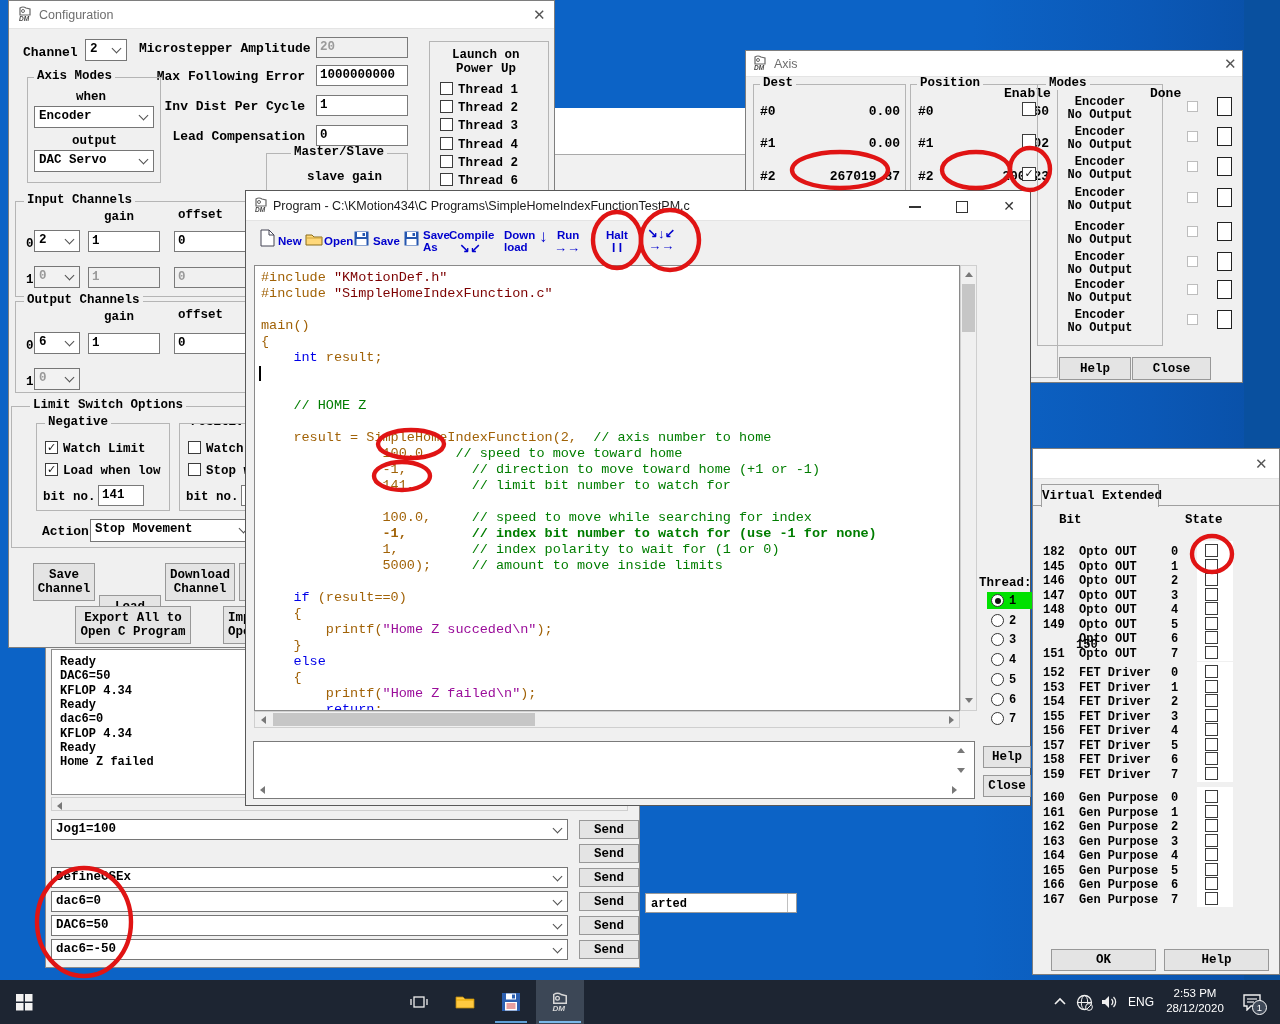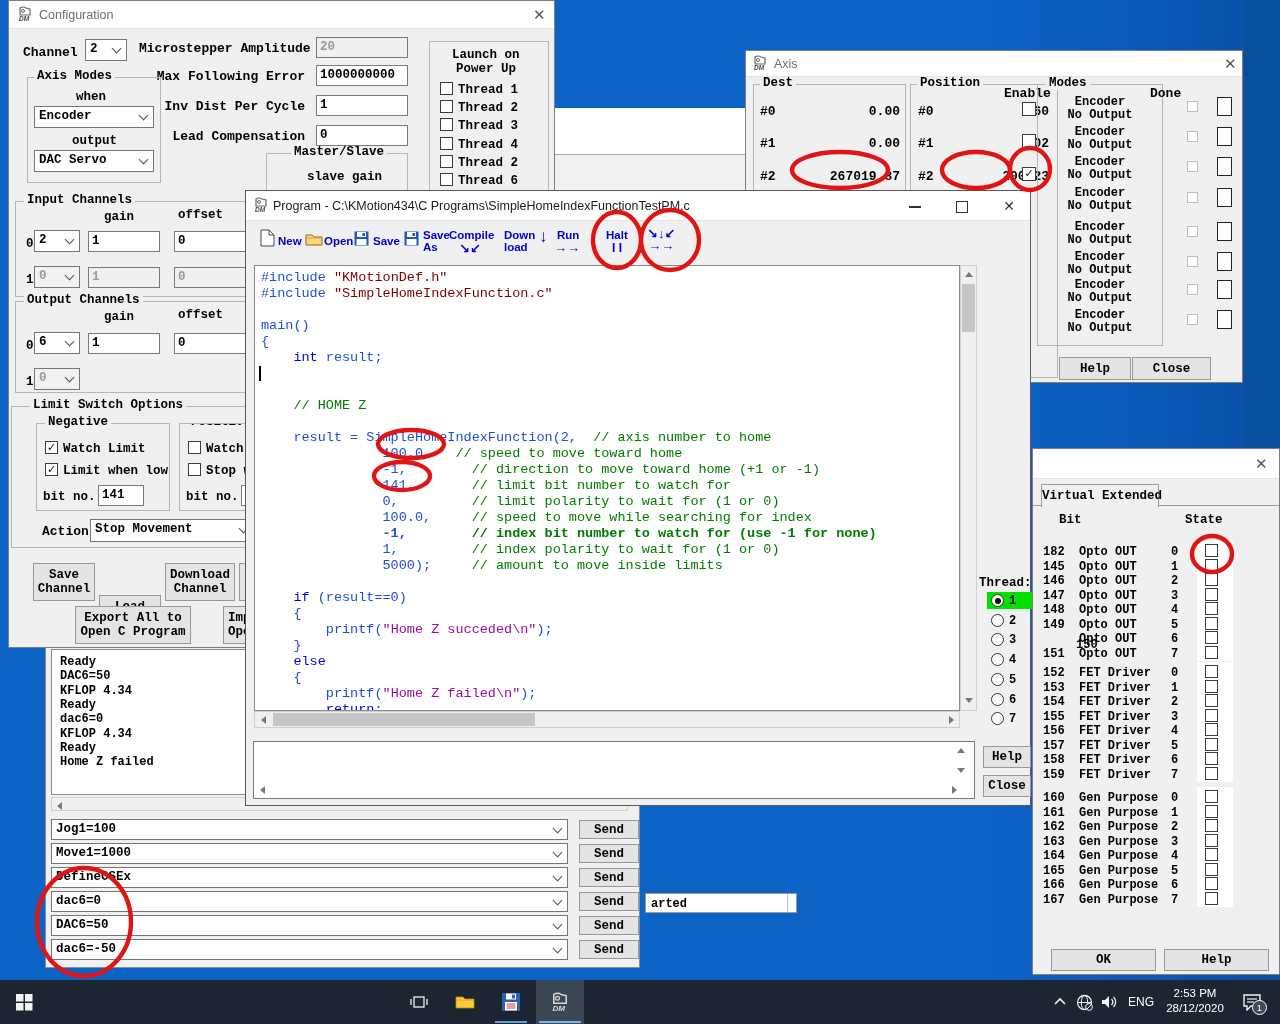--- a/index.html
+++ b/index.html
@@ -20,21 +20,21 @@
   .combo{position:absolute;background:#fff;border:1px solid #767676;box-sizing:border-box;font-weight:700;font-size:12.5px;padding:2px 4px;white-space:nowrap;overflow:hidden;font-family:"Liberation Mono","DejaVu Sans Mono",monospace}
   .combo.dis{color:#9a9a9a;background:#f2f2f2}
   .combo .chev{position:absolute;right:6px;top:5px;width:6px;height:6px;border-right:1.6px solid #505050;border-bottom:1.6px solid #505050;transform:rotate(45deg)}
   .cb{position:absolute;width:13px;height:13px;background:#fff;border:1px solid #3c3c3c;box-sizing:border-box;text-align:center;font-size:11px;line-height:11px;color:#111}
   .cb.on::before{content:"✓";font-weight:700}
   .cb.dis{border-color:#bdbdbd}
   .cb.sm{width:11px;height:11px}
   .cb.big{width:15px;height:19px;border-color:#222}
   .btn{position:absolute;background:#e4e4e4;border:1px solid #989898;box-sizing:border-box;display:flex;align-items:center;justify-content:center;text-align:center;font-weight:700;font-size:12.5px;color:#000;font-family:"Liberation Mono","DejaVu Sans Mono",monospace;line-height:14px}
   .code-line{position:absolute;white-space:pre;font-family:"Liberation Mono","DejaVu Sans Mono",monospace;font-size:13.5px;line-height:16px;height:16px}
-  .tok-d{color:#1d4ed8}.tok-k{color:#0000e8}.tok-c{color:#007d00}.tok-s1{color:#7c0000}.tok-s2{color:#9a0d9a}
+  .tok-d{color:#a16207}.tok-k{color:#0000e8}.tok-c{color:#007d00}.tok-s1{color:#7c0000}.tok-s2{color:#9a0d9a}
   .tool{position:absolute;color:#0000cd;font-weight:700;font-size:11.5px;line-height:12px;white-space:pre;text-align:center}
   .radio{position:absolute;width:13px;height:13px;border:1px solid #333;border-radius:50%;background:#fff;box-sizing:border-box}
   .radio.on::after{content:"";position:absolute;left:2.5px;top:2.5px;width:6px;height:6px;border-radius:50%;background:#101010}
   .iorow{position:absolute;font-weight:700;font-size:12px;white-space:nowrap;font-family:"Liberation Mono","DejaVu Sans Mono",monospace}
   .sb{position:absolute;background:#f0f0f0;border:1px solid #cfcfcf;box-sizing:border-box}
   .thumb{position:absolute;background:#c6c6c6}
   .tri{position:absolute;width:0;height:0}
   .tri.up{border-left:4px solid transparent;border-right:4px solid transparent;border-bottom:5px solid #787878}
   .tri.down{border-left:4px solid transparent;border-right:4px solid transparent;border-top:5px solid #787878}
   .tri.left{border-top:4px solid transparent;border-bottom:4px solid transparent;border-right:5px solid #787878}
@@ -158,21 +158,20 @@
       <div class="cline" style="left: 8px; top: 62.2px;">dac6=0</div>
       <div class="cline" style="left: 8px; top: 76.5px;">KFLOP 4.34</div>
       <div class="cline" style="left: 8px; top: 90.8px;">Ready</div>
       <div class="cline" style="left: 8px; top: 105.1px;">Home Z failed</div>
     </div>
   <div class="sb" style="left:5px;top:154px;width:577px;height:14px">
     <i class="tri left" style="left:5px;top:3.5px"></i>
   </div>
 <div class="combo" style="left: 5px; top: 176px; width: 517px; height: 21px;"><span>Jog1=100</span><i class="chev"></i></div>
     <div class="btn" style="left: 533px; top: 177px; width: 60px; height: 19px;">Send</div>
-    <div class="combo" style="left: 5px; top: 200px; width: 517px; height: 21px;"><span>Move1=1000</span><i class="chev"></i></div>
     <div class="btn" style="left: 533px; top: 201px; width: 60px; height: 19px;">Send</div>
     <div class="combo" style="left: 5px; top: 224px; width: 517px; height: 21px;"><span>DefineCSEx</span><i class="chev"></i></div>
     <div class="btn" style="left: 533px; top: 225px; width: 60px; height: 19px;">Send</div>
     <div class="combo" style="left: 5px; top: 248px; width: 517px; height: 21px;"><span>dac6=0</span><i class="chev"></i></div>
     <div class="btn" style="left: 533px; top: 249px; width: 60px; height: 19px;">Send</div>
     <div class="combo" style="left: 5px; top: 272px; width: 517px; height: 21px;"><span>DAC6=50</span><i class="chev"></i></div>
     <div class="btn" style="left: 533px; top: 273px; width: 60px; height: 19px;">Send</div>
     <div class="combo" style="left: 5px; top: 296px; width: 517px; height: 21px;"><span>dac6=-50</span><i class="chev"></i></div>
     <div class="btn" style="left: 533px; top: 297px; width: 60px; height: 19px;">Send</div>
   </div>
@@ -260,21 +259,21 @@
     <div class="combo dis" style="left:18px;top:66px;width:46px;height:22px"><span>0</span><i class="chev"></i></div>
   </div>
 
   <div class="grp" style="left:2px;top:405px;width:249px;height:142px">
     <span class="cap" style="left:18px">Limit Switch Options</span>
     <div class="grp" style="left:24px;top:16px;width:134px;height:88px">
       <span class="cap" style="left:8px">Negative</span>
       <span class="cb on" style="left:8px;top:17px"></span>
       <span class="lb2" style="left:26px;top:18px">Watch Limit</span>
       <span class="cb on" style="left:8px;top:39px"></span>
-      <span class="lb2" style="left:26px;top:40px">Limit when low</span>
+      <span class="lb2" style="left:26px;top:40px">Load when low</span>
       <span class="lb2" style="left:6px;top:66px">bit no.</span>
       <div class="fld" style="left:61px;top:61px;width:46px;height:21px">141</div>
     </div>
     <div class="grp" style="left:167px;top:16px;width:80px;height:88px;overflow:hidden">
       <span class="cap" style="left:8px">Positive</span>
       <span class="cb" style="left:8px;top:17px"></span>
       <span class="lb2" style="left:26px;top:18px">Watch Li</span>
       <span class="cb" style="left:8px;top:39px"></span>
       <span class="lb2" style="left:26px;top:40px">Stop whe</span>
       <span class="lb2" style="left:6px;top:66px">bit no.</span>
@@ -357,21 +356,20 @@
       <div class="code-line" style="left: 6px; top: 68px;"><span class="tok-d">{</span></div>
       <div class="code-line" style="left: 6px; top: 84px;"><span class="tok-d">    </span><span class="tok-k">int</span><span class="tok-d"> result;</span></div>
       <div class="code-line" style="left: 6px; top: 100px;">&nbsp;</div>
       <div class="code-line" style="left: 6px; top: 116px;">&nbsp;</div>
       <div class="code-line" style="left: 6px; top: 132px;"><span class="tok-d">    </span><span class="tok-c">// HOME Z</span></div>
       <div class="code-line" style="left: 6px; top: 148px;">&nbsp;</div>
       <div class="code-line" style="left: 6px; top: 164px;"><span class="tok-d">    result = SimpleHomeIndexFunction(2,  </span><span class="tok-c">// axis number to home</span></div>
       <div class="code-line" style="left: 6px; top: 180px;"><span class="tok-d">               100.0,   </span><span class="tok-c">// speed to move toward home</span></div>
       <div class="code-line" style="left: 6px; top: 196px;"><span class="tok-d">               -1,        </span><span class="tok-c">// direction to move toward home (+1 or -1)</span></div>
       <div class="code-line" style="left: 6px; top: 212px;"><span class="tok-d">               141,       </span><span class="tok-c">// limit bit number to watch for</span></div>
-      <div class="code-line" style="left: 6px; top: 228px;"><span class="tok-d">               0,         </span><span class="tok-c">// limit polarity to wait for (1 or 0)</span></div>
       <div class="code-line" style="left: 6px; top: 244px;"><span class="tok-d">               100.0,     </span><span class="tok-c">// speed to move while searching for index</span></div>
       <div class="code-line" style="left: 6px; top: 260px; font-weight: bold;"><span class="tok-d">               -1,        </span><span class="tok-c">// index bit number to watch for (use -1 for none)</span></div>
       <div class="code-line" style="left: 6px; top: 276px;"><span class="tok-d">               1,         </span><span class="tok-c">// index polarity to wait for (1 or 0)</span></div>
       <div class="code-line" style="left: 6px; top: 292px;"><span class="tok-d">               5000);     </span><span class="tok-c">// amount to move inside limits</span></div>
       <div class="code-line" style="left: 6px; top: 308px;">&nbsp;</div>
       <div class="code-line" style="left: 6px; top: 324px;"><span class="tok-d">    </span><span class="tok-k">if</span><span class="tok-d"> (result==0)</span></div>
       <div class="code-line" style="left: 6px; top: 340px;"><span class="tok-d">    {</span></div>
       <div class="code-line" style="left: 6px; top: 356px;"><span class="tok-d">        printf(</span><span class="tok-s2">"Home Z succeded\n"</span><span class="tok-d">);</span></div>
       <div class="code-line" style="left: 6px; top: 372px;"><span class="tok-d">    }</span></div>
       <div class="code-line" style="left: 6px; top: 388px;"><span class="tok-d">    </span><span class="tok-k">else</span></div>

